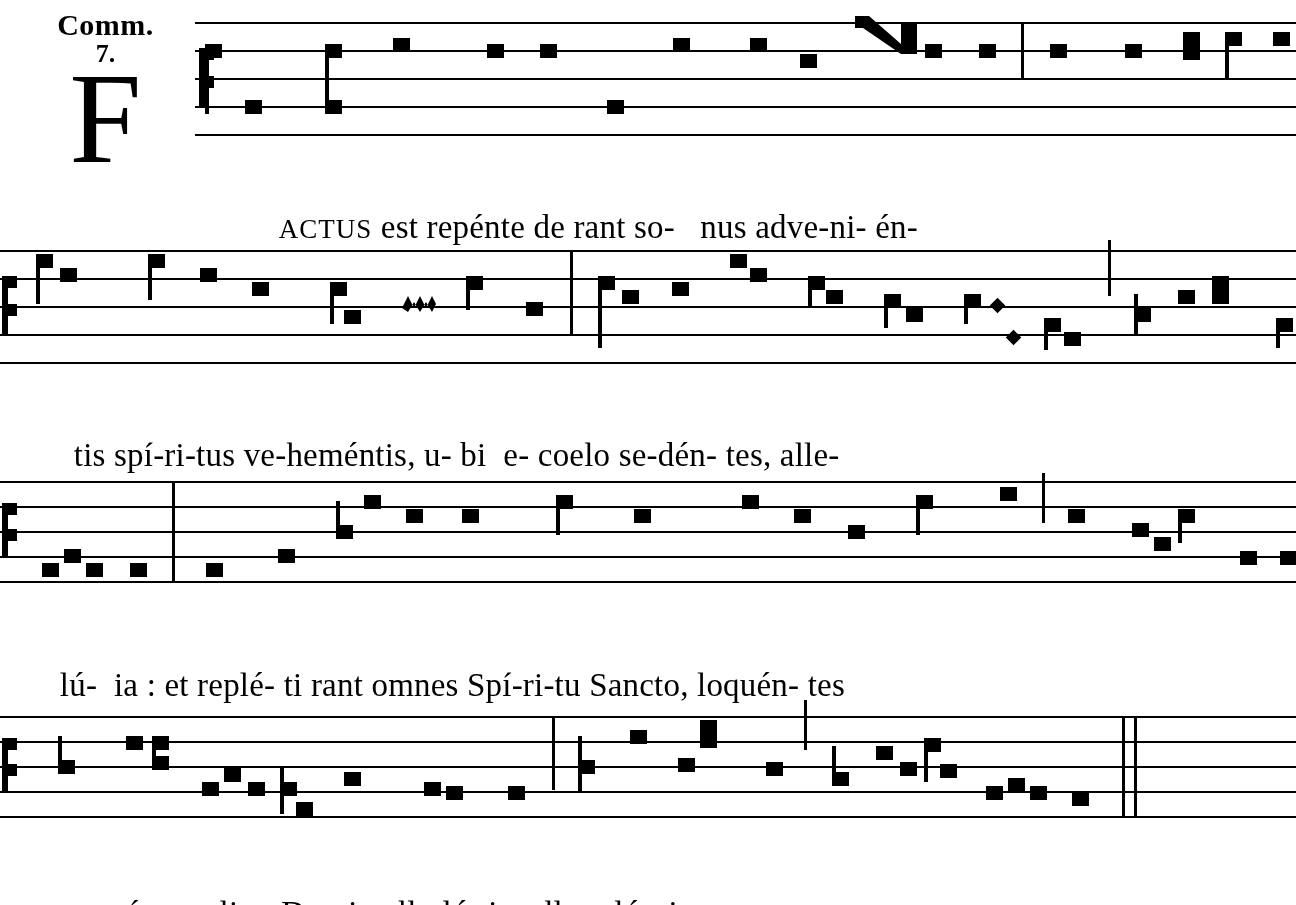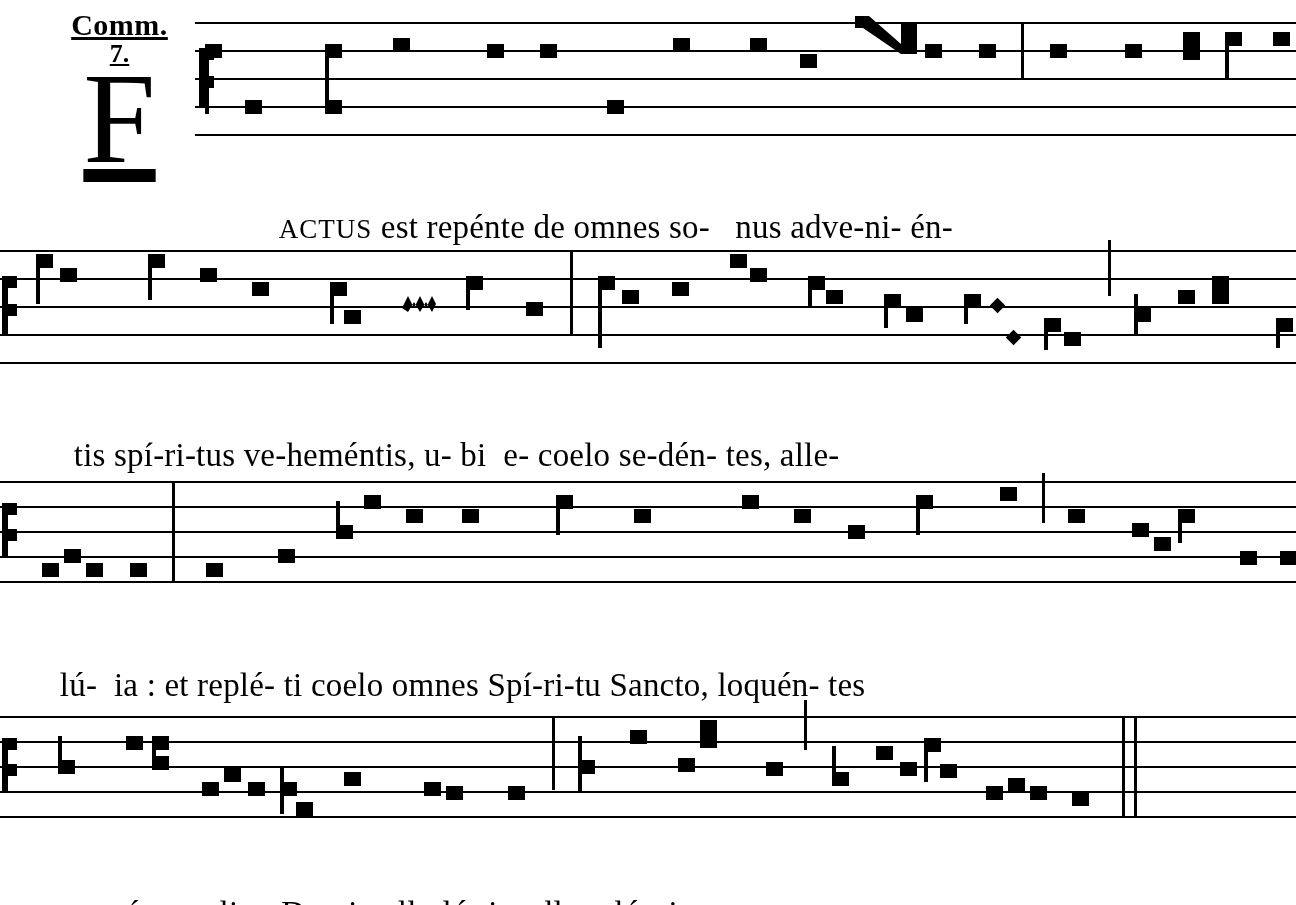--- a/index.html
+++ b/index.html
@@ -17,25 +17,24 @@
   }
   .page {
     position: relative;
     width: 1296px;
     height: 905px;
   }
 
   
   .incipit {
     position: absolute;
-    left: 32px;
+    left: 18px;
     top: 10px;
     width: 175px;
     text-align: center;
-    text-decoration: underline;
   }
   .incipit .comm {
     font-family: "Liberation Serif", serif;
     font-weight: bold;
     font-size: 30px;
     line-height: 1.0;
     letter-spacing: 0.5px;
   }
   .incipit .mode {
     font-family: "Liberation Serif", serif;
@@ -186,21 +185,21 @@
     <div class="nh" style="left:930px; top:22px; width:17px; height:14px;"></div>
 
     <div class="nh" style="left:988px; top:10px; width:17px; height:14px;"></div>
     <div class="nh" style="left:988px; top:24px; width:17px; height:14px;"></div>
     <div class="nh" style="left:1030px; top:10px; width:17px; height:14px;"></div>
     <div class="stem" style="left:1030px; top:10px; height:46px;"></div>
     <div class="nh" style="left:1078px; top:10px; width:17px; height:14px;"></div>
   </div>
 
   <div class="lyrics" style="left:245px; top:172px;">
-    <span class="sc">ACTUS</span><span> est repénte de omnes so-   nus adve-ni- én-</span>
+    <span class="sc">ACTUS</span><span> est repénte de rant so-   nus adve-ni- én-</span>
   </div>
 
   <div class="system" style="left:0px; top:250px; width:1296px; height:115px;">
     <div class="staff" style="width:1296px;height:115px;">
       <div class="line" style="top:0px;   width:1296px;"></div>
       <div class="line" style="top:28px;  width:1296px;"></div>
       <div class="line" style="top:56px;  width:1296px;"></div>
       <div class="line" style="top:84px;  width:1296px;"></div>
       <div class="line" style="top:112px; width:1296px;"></div>
     </div>
@@ -322,21 +321,21 @@
     <div class="nh" style="left:1068px; top:28px; width:17px; height:14px;"></div>
     <div class="nh" style="left:1132px; top:42px; width:17px; height:14px;"></div>
     <div class="nh" style="left:1154px; top:56px; width:17px; height:14px;"></div>
     <div class="nh" style="left:1178px; top:28px; width:17px; height:14px;"></div>
     <div class="stem" style="left:1178px; top:28px; height:34px;"></div>
     <div class="nh" style="left:1240px; top:70px; width:17px; height:14px;"></div>
     <div class="nh" style="left:1280px; top:70px; width:17px; height:14px;"></div>
   </div>
 
   <div class="lyrics" style="left:26px; top:630px;">
-    <span>lú-  ia : et replé- ti coelo omnes Spí-ri-tu Sancto, loquén- tes</span>
+    <span>lú-  ia : et replé- ti rant omnes Spí-ri-tu Sancto, loquén- tes</span>
   </div>
 
   <div class="system" style="left:0px; top:716px; width:1296px; height:100px;">
     <div class="staff" style="width:1296px;height:100px;">
       <div class="line" style="top:0px;  width:1296px;"></div>
       <div class="line" style="top:25px; width:1296px;"></div>
       <div class="line" style="top:50px; width:1296px;"></div>
       <div class="line" style="top:75px; width:1296px;"></div>
       <div class="line" style="top:100px; width:1296px;"></div>
     </div>

